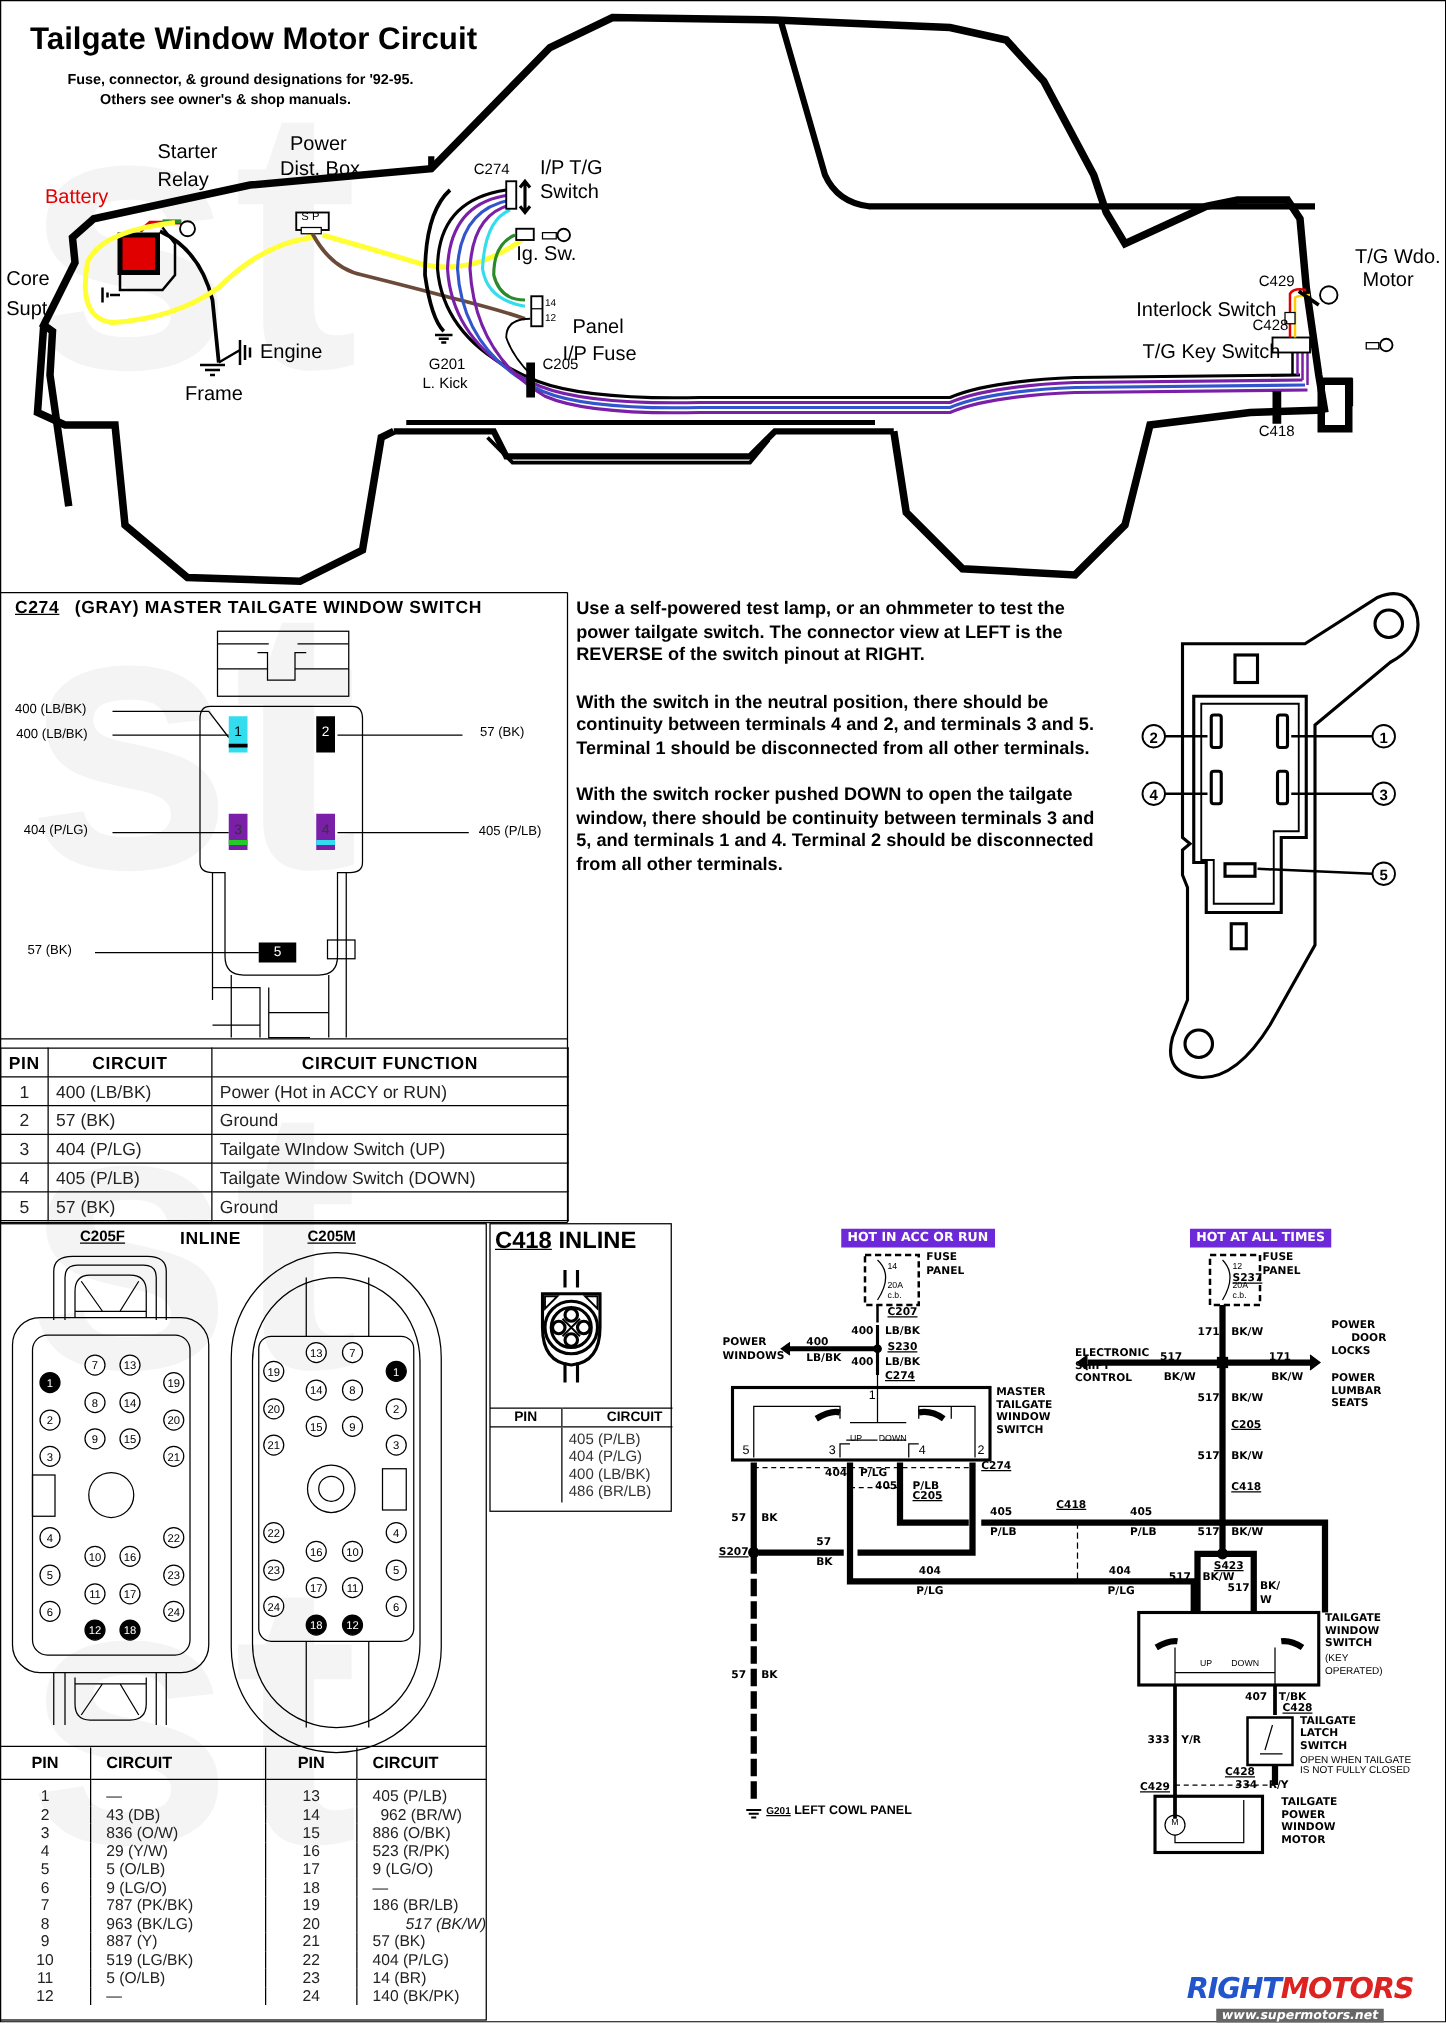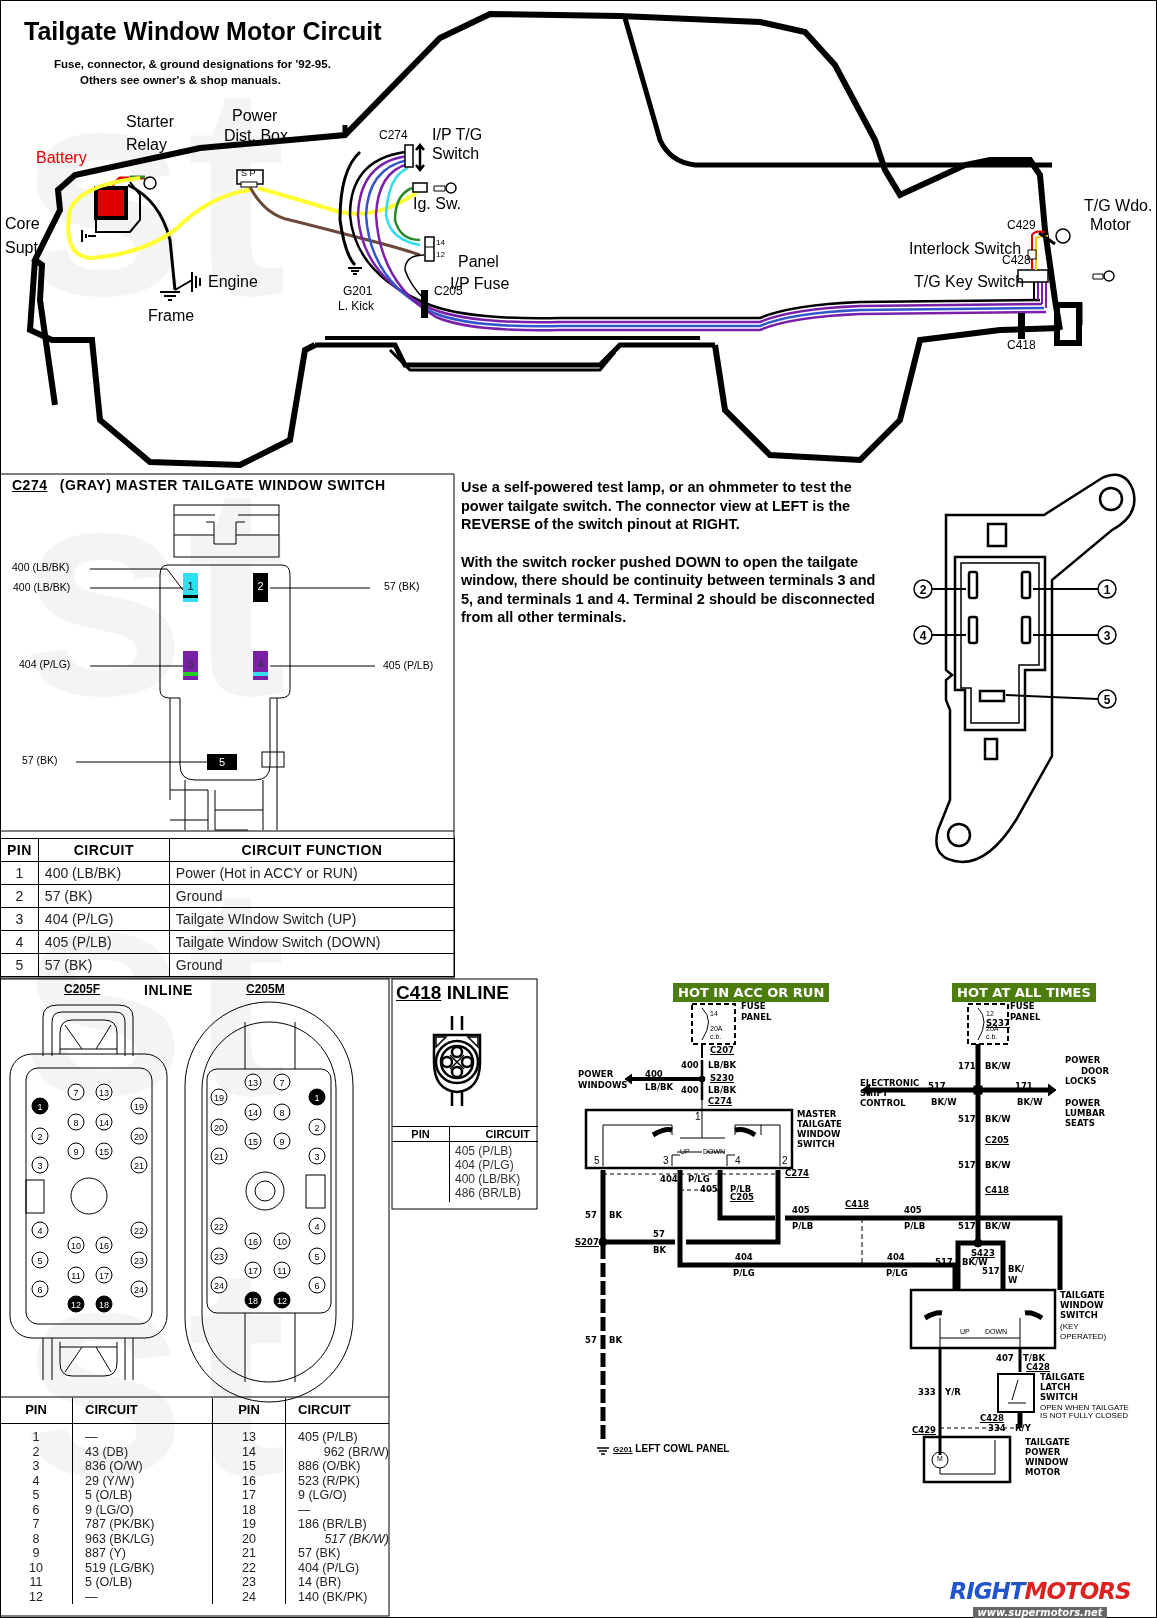--- a/index.html
+++ b/index.html
@@ -17,21 +17,21 @@
   table{border-collapse:collapse;}
   .pin-table td,.pin-table th{border:1px solid #000;font-size:14px;padding:1px 6px;height:20px;text-align:left;font-weight:normal;color:#222;}
   .pin-table th{font-weight:bold;text-align:center;letter-spacing:0.5px;color:#000;}
   .pin-table td.c{text-align:center;}
   .c205-table{font-size:12.5px;color:#222;}
   .c205-table th{font-weight:bold;font-size:13px;padding:4px 0 6px 0;color:#000;}
   .instr{font-weight:bold;font-size:14.5px;line-height:18.5px;}
   .instr p{margin:0 0 19px 0;}
   .wd{font-family:"DejaVu Sans",sans-serif;font-weight:bold;font-size:8.5px;line-height:11px;}
   .wd-u{text-decoration:underline;}
-  .badge{background:#4d7c0f;color:#fff;font-family:"DejaVu Sans",sans-serif;font-weight:bold;font-size:13px;padding:2px 5px;}
+  .badge{background:#6d28d9;color:#fff;font-family:"DejaVu Sans",sans-serif;font-weight:bold;font-size:10px;padding:2px 5px;}
   .pinbox{position:absolute;width:15px;height:29px;font-size:11px;text-align:center;line-height:27px;color:#fff;}
   .logo1{font-family:"DejaVu Sans",sans-serif;font-style:italic;font-weight:bold;font-size:23px;letter-spacing:-1px;}
 </style>
 </head>
 <body>
 
 <div class="frame"></div>
 
 <div class="watermark" style="left:20px;top:40px;">st</div>
 <div class="watermark" style="left:20px;top:440px;">st</div>
@@ -239,20 +239,21 @@
     <tr>
         <td class="c">5</td>
         <td>57 (BK)</td>
         <td>Ground</td>
       </tr>
   </tbody>
 </table>
 
 <div class="abs instr" style="left:461px;top:478px;width:430px;">
   <p>Use a self-powered test lamp, or an ohmmeter to test the power tailgate switch.  The connector view at LEFT is the REVERSE of the switch pinout at RIGHT.</p>
+  <p>With the switch in the neutral position, there should be continuity between terminals 4 and 2, and terminals 3 and 5. Terminal 1 should be disconnected from all other terminals.</p>
   <p>With the switch rocker pushed DOWN to open the tailgate window, there should be continuity between terminals 3 and 5, and terminals 1 and 4. Terminal 2 should be disconnected from all other terminals.</p>
 </div>
 
 <svg width="1157" height="1618">
   <g fill="none" stroke="#000" stroke-width="2.5">
     <path d="M946,515 L1044,515 L1102,478 Q1125,468 1133,490 Q1140,515 1112,530 L1052,580 L1052,756 L1016,820 Q990,862 962,862 Q930,860 938,830 L950,800 L950,710 L946,700 L946,680 L952,675 L946,670 Z"></path>
     <circle cx="1111" cy="499" r="11"></circle>
     <circle cx="959" cy="835" r="11"></circle>
     <rect x="988" y="524" width="18" height="22"></rect>
     <rect x="985" y="739" width="12" height="20"></rect>
@@ -417,21 +418,21 @@
       <tr>
         <td style="text-align: center; padding: 6px 0px 0px; line-height: 14.5px; border-right: 1px solid rgb(0, 0, 0);">1</td>
         <td style="text-align: left; padding: 6px 0px 0px 12px; line-height: 14.5px; border-right: 1px solid rgb(0, 0, 0);">—</td>
         <td style="text-align: center; padding: 6px 0px 0px; line-height: 14.5px; border-right: 1px solid rgb(0, 0, 0);">13</td>
         <td style="text-align: left; padding: 6px 0px 0px 12px; line-height: 14.5px;">405 (P/LB)</td>
       </tr>
       <tr>
         <td style="text-align: center; padding: 0px; line-height: 14.5px; border-right: 1px solid rgb(0, 0, 0);">2</td>
         <td style="text-align: left; padding: 0px 0px 0px 12px; line-height: 14.5px; border-right: 1px solid rgb(0, 0, 0);">43 (DB)</td>
         <td style="text-align: center; padding: 0px; line-height: 14.5px; border-right: 1px solid rgb(0, 0, 0);">14</td>
-        <td style="text-align: right; padding: 0px 0px 0px 12px; line-height: 14.5px;">962 (BR/W)</td>
+        <td style="text-align: center; padding: 0px 13px 0px 12px; line-height: 14.5px;">962 (BR/W)</td>
       </tr>
       <tr>
         <td style="text-align: center; padding: 0px; line-height: 14.5px; border-right: 1px solid rgb(0, 0, 0);">3</td>
         <td style="text-align: left; padding: 0px 0px 0px 12px; line-height: 14.5px; border-right: 1px solid rgb(0, 0, 0);">836 (O/W)</td>
         <td style="text-align: center; padding: 0px; line-height: 14.5px; border-right: 1px solid rgb(0, 0, 0);">15</td>
         <td style="text-align: left; padding: 0px 0px 0px 12px; line-height: 14.5px;">886 (O/BK)</td>
       </tr>
       <tr>
         <td style="text-align: center; padding: 0px; line-height: 14.5px; border-right: 1px solid rgb(0, 0, 0);">4</td>
         <td style="text-align: left; padding: 0px 0px 0px 12px; line-height: 14.5px; border-right: 1px solid rgb(0, 0, 0);">29 (Y/W)</td>

